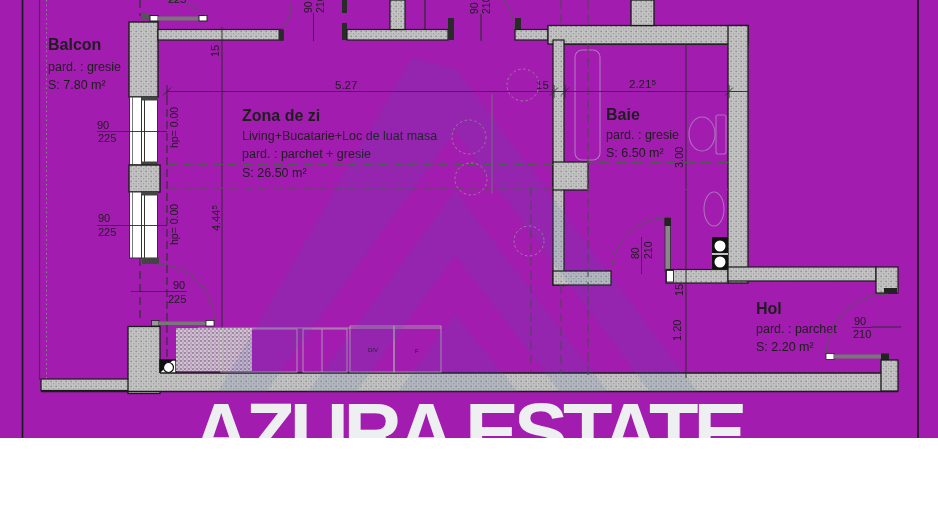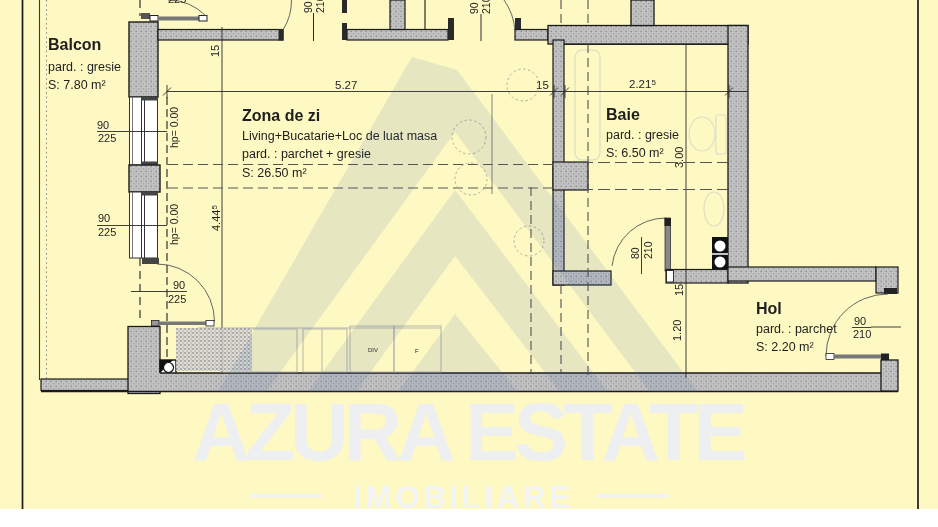--- a/index.html
+++ b/index.html
@@ -1,16 +1,16 @@
 <!DOCTYPE html>
 <html><head>
 <meta charset="utf-8">
 <style>
   html,body{margin:0;padding:0;background:#ffffff;}
-  #page{position:relative;width:938px;height:509px;overflow:hidden;background:#fef9c3;
+  #page{position:relative;width:938px;height:438px;overflow:hidden;background:#a21caf;
         font-family:"Liberation Sans", sans-serif;}
   svg text{font-family:"Liberation Sans", sans-serif;fill:#1e1e1e;}
 </style>
 </head>
 <body>
 
 <div id="page">
 <svg width="938" height="527" viewBox="0 0 938 527" xmlns="http://www.w3.org/2000/svg">
 <defs>
   <pattern id="st" width="5" height="5" patternUnits="userSpaceOnUse">

